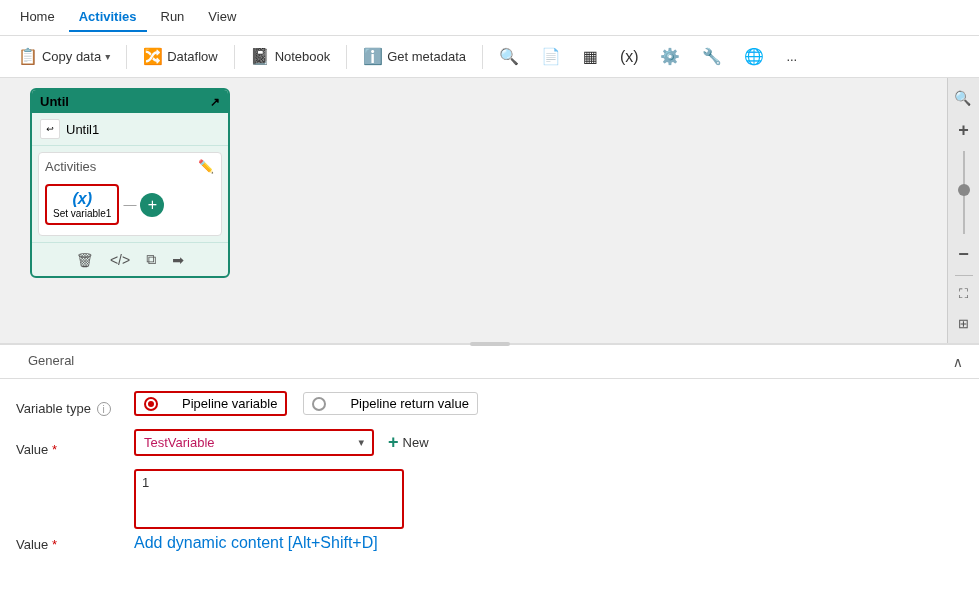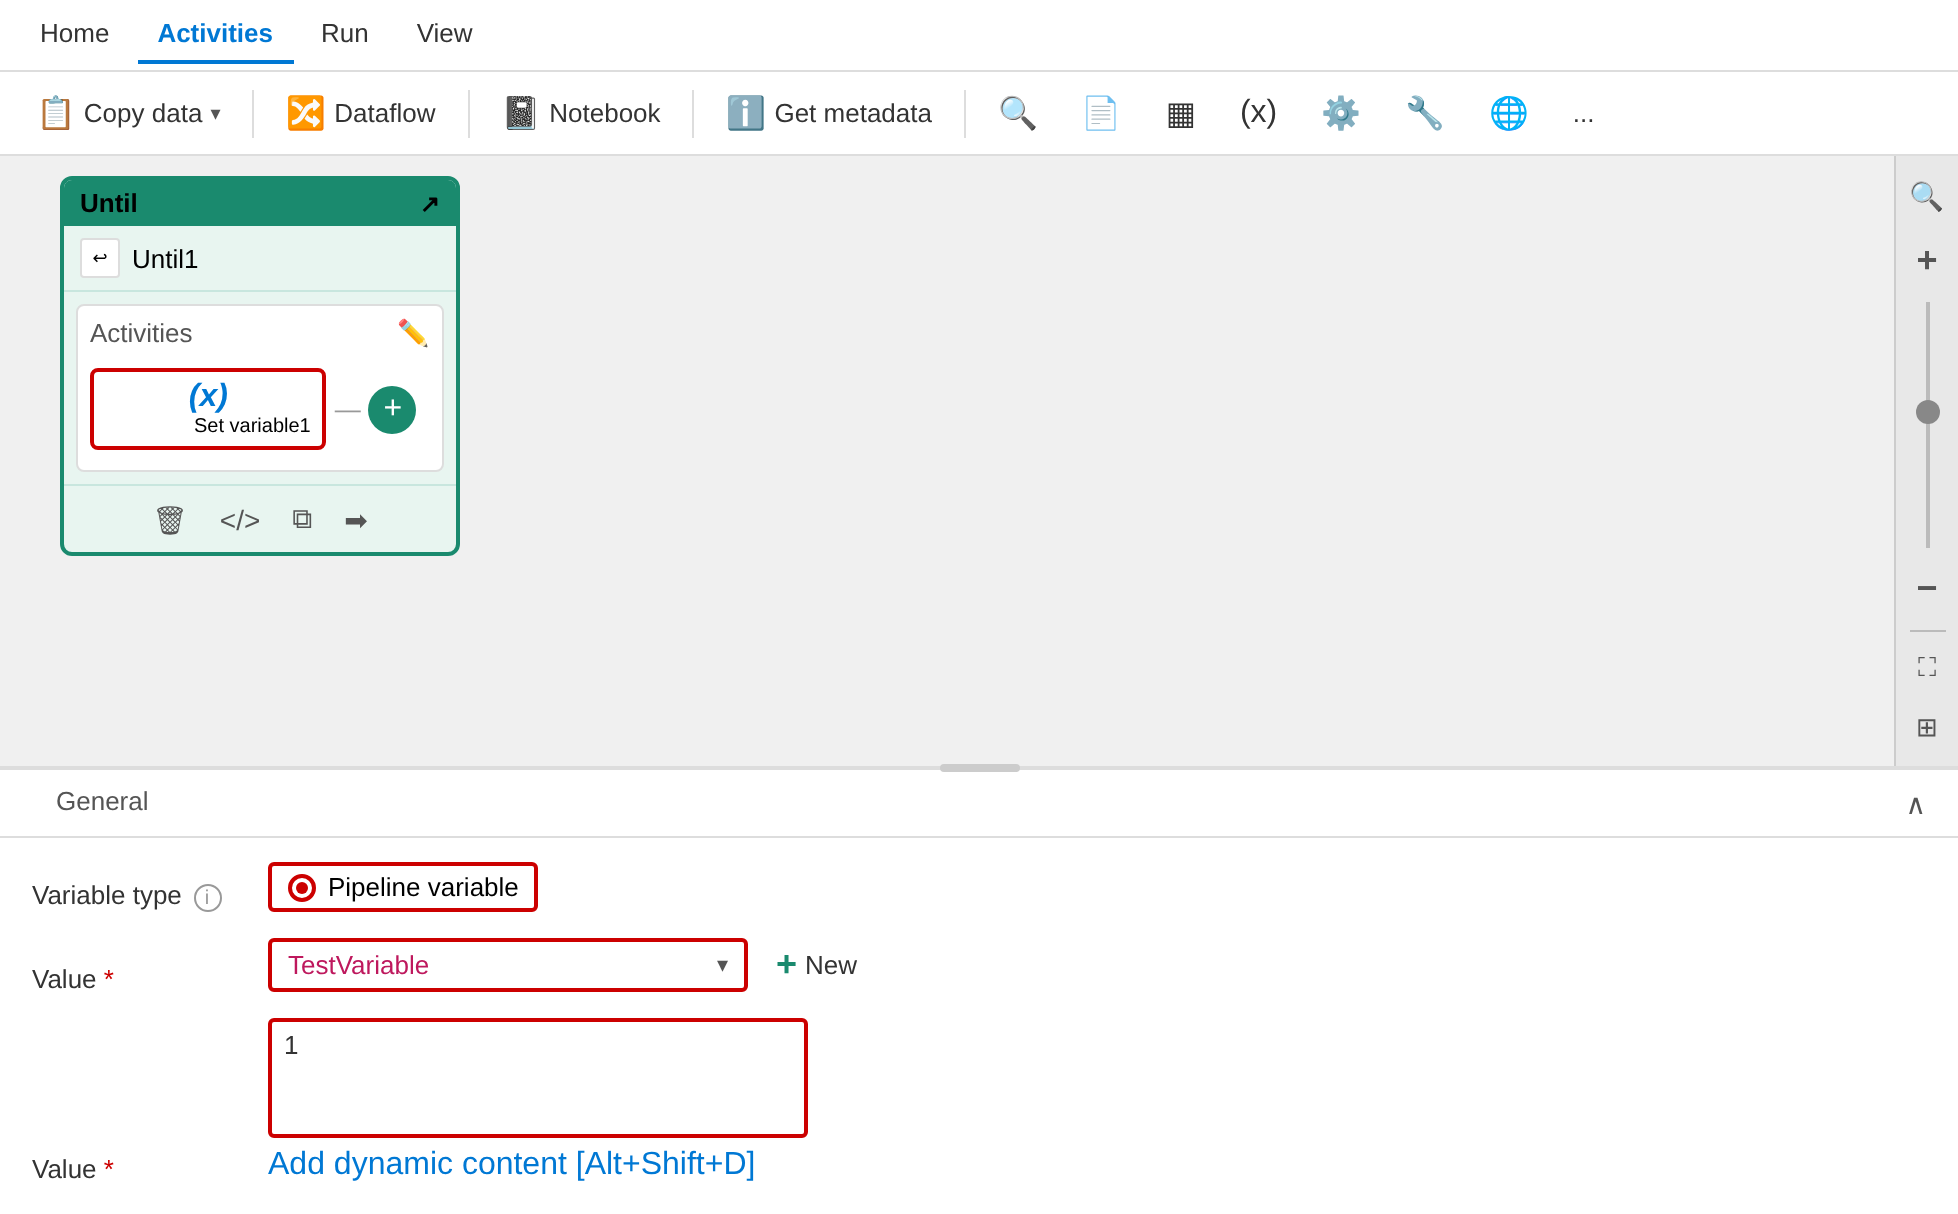--- a/index.html
+++ b/index.html
@@ -81,21 +81,21 @@
       display: flex; align-items: center; justify-content: center; gap: 8px;
       padding: 6px 8px; border-top: 1px solid #c8e6de;
     }
     .footer-icon-btn {
       background: none; border: none; cursor: pointer; color: #555; font-size: 14px; padding: 2px 4px;
     }
     .right-panel-btn { background: none; border: none; cursor: pointer; color: #555; font-size: 16px; padding: 4px; }
 
     
     .bottom-panel {
-      height: 224px; background: #fff; border-top: 2px solid #ddd; display: flex; flex-direction: column;
+      height: 264px; background: #fff; border-top: 2px solid #ddd; display: flex; flex-direction: column;
       position: relative;
     }
     .bottom-panel-handle {
       width: 40px; height: 4px; background: #ccc; border-radius: 2px;
       position: absolute; top: -3px; left: 50%; transform: translateX(-50%);
     }
     .bottom-tabs {
       display: flex; align-items: center; border-bottom: 1px solid #ddd; padding: 0 16px;
       justify-content: space-between;
     }
@@ -117,21 +117,21 @@
     }
     .required-star { color: #c00; }
     .info-icon {
       display: inline-flex; align-items: center; justify-content: center;
       width: 14px; height: 14px; border-radius: 50%; border: 1px solid #999;
       font-size: 10px; color: #999; cursor: pointer; margin-left: 2px;
     }
     .settings-control { flex: 1; }
     .radio-group { display: flex; align-items: center; gap: 16px; }
     .radio-option {
-      display: flex; align-items: center; gap: 6px; cursor: pointer;
+      display: flex; align-items: center; gap: 24px; cursor: pointer;
       border: 2px solid #c00; border-radius: 3px; padding: 3px 8px;
     }
     .radio-option.unselected { border: 1px solid #ccc; }
     .radio-circle {
       width: 14px; height: 14px; border-radius: 50%; border: 2px solid #c00;
       display: flex; align-items: center; justify-content: center;
     }
     .radio-circle.filled::after {
       content: ''; width: 6px; height: 6px; border-radius: 50%; background: #c00;
     }
@@ -234,21 +234,21 @@
         <span>Until1</span>
       </div>
       <div class="activities-inner">
         <div class="activities-label">
           <span>Activities</span>
           <span style="cursor:pointer;color:#1a8a6e;">✏️</span>
         </div>
         <div class="set-variable-flow">
           <div class="set-variable-box">
             <div class="icon-fx">(x)</div>
-            <div style="font-size:10px;margin-left:44px;">Set variable1</div>
+            <div style="font-size:10px;">Set variable1</div>
           </div>
           <div class="arrow-line"></div>
           <button class="add-btn">+</button>
         </div>
       </div>
       <div class="until-footer">
         <button class="footer-icon-btn">🗑</button>
         <button class="footer-icon-btn">&lt;/&gt;</button>
         <button class="footer-icon-btn">⧉</button>
         <button class="footer-icon-btn">➡</button>
@@ -285,20 +285,24 @@
       <div class="settings-label">
         <span>Variable type</span>
         <span class="info-icon">i</span>
       </div>
       <div class="settings-control">
         <div class="radio-group">
           <div class="radio-option">
             <div class="radio-circle filled"></div>
             <span>Pipeline variable</span>
           </div>
+          <div class="radio-option unselected">
+            <div class="radio-circle empty"></div>
+            <span>Pipeline return value</span>
+          </div>
         </div>
       </div>
     </div>
 
     <div class="settings-row">
       <div class="settings-label">
         <span>Value</span>
         <span class="required-star"> *</span>
       </div>
       <div class="settings-control">

